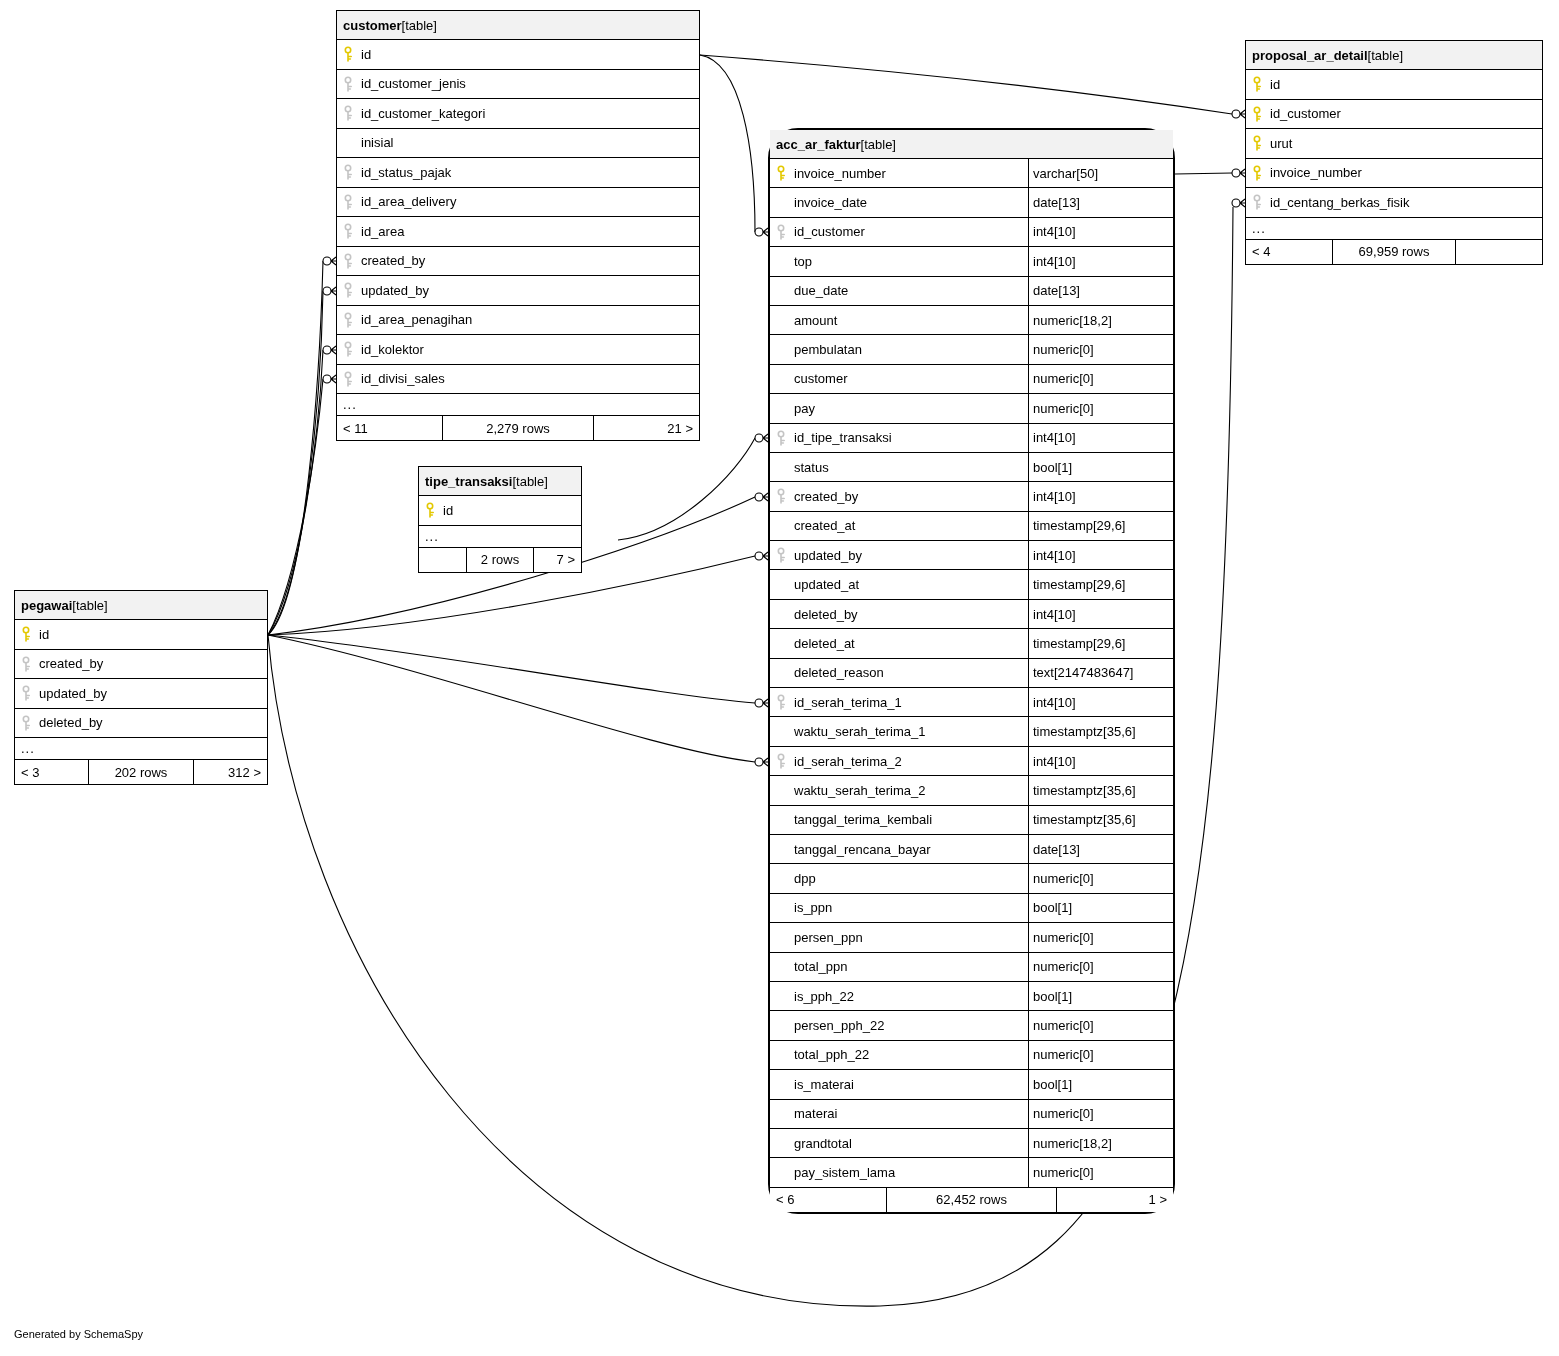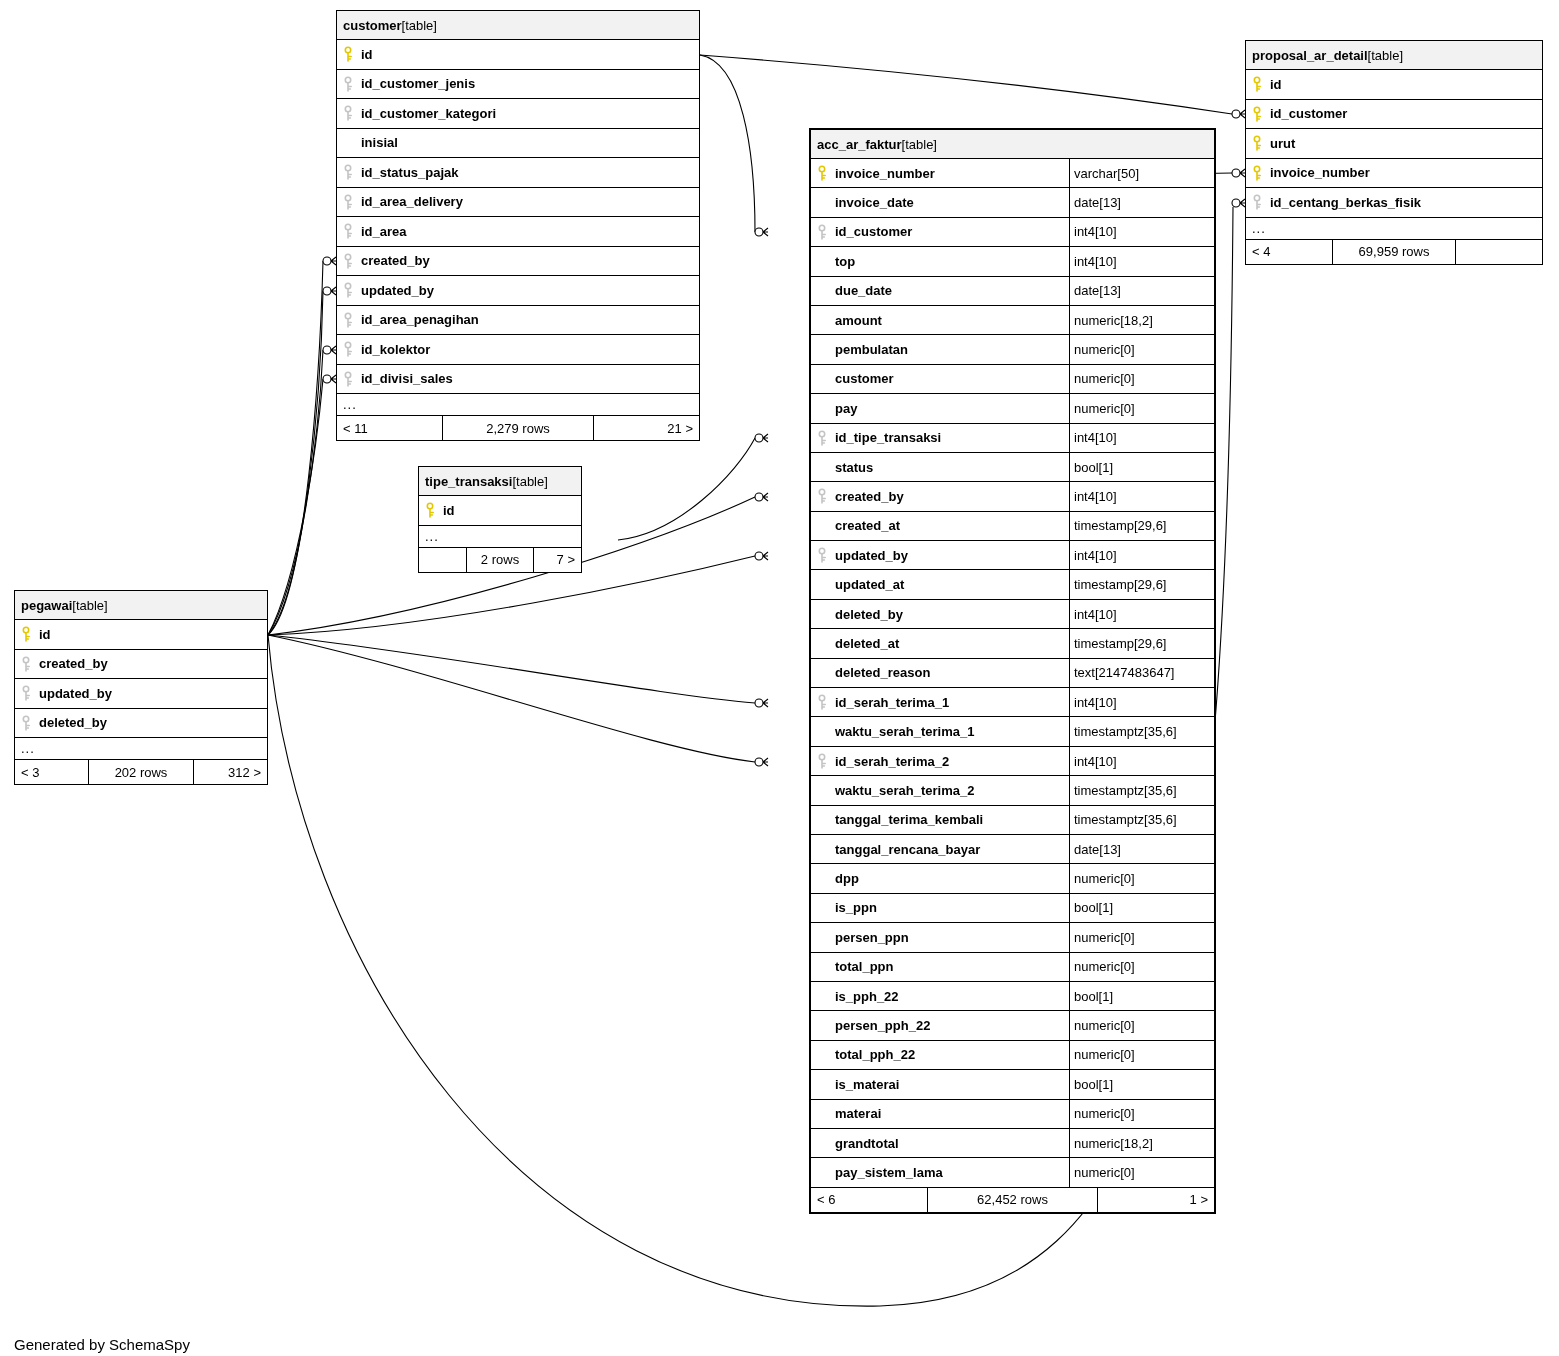--- a/index.html
+++ b/index.html
@@ -46,21 +46,21 @@
   .crow.ellipsis { height: 22px; }
   .cell-ellipsis { padding-left: 6px; letter-spacing: 1px; }
 
   .keycell { flex: 0 0 22px; display: flex; justify-content: center; align-items: center; }
   .key { display: block; }
   .key circle { fill: none; stroke-width: 1.6; }
   .key path { fill: none; stroke-width: 1.6; stroke-linecap: round; }
   .key.pk circle, .key.pk path { stroke: #e3c800; }
   .key.fk circle, .key.fk path { stroke: #c4c4c4; }
 
-  .cname { flex: 1 1 auto; padding-left: 2px; white-space: nowrap; overflow: hidden; font-weight: bold; }
+  .cname { flex: 1 1 auto; padding-left: 2px; white-space: nowrap; overflow: hidden; }
   .ctype {
     flex: 0 0 145px; align-self: stretch;
     display: flex; align-items: center;
     border-left: 1px solid #000;
     padding-left: 4px;
     white-space: nowrap; overflow: hidden;
   }
 
   .tfoot { display: flex; height: 24px; background: #fff; }
   .tfoot span {
@@ -69,21 +69,21 @@
     padding: 0 6px;
     overflow: hidden; white-space: nowrap;
   }
   .tfoot span:first-child { border-left: 0; }
   .fl { flex: 0.9 1 0; justify-content: flex-start; }
   .fc { flex: 1.35 1 0; justify-content: center; }
   .fr { flex: 0.9 1 0; justify-content: flex-end; }
 
   #credit {
     position: absolute; left: 14px; top: 1328px;
-    font-size: 15px; z-index: 2; margin-top: 8px;
+    font-size: 11px; z-index: 2;
   }
 </style>
 </head>
 <body>
 
 <div id="canvas">
 
   <svg id="rels" width="1559" height="1356">
       <path d="M700 55 C742 62 755 150 755 232"></path>
       <path d="M763 232 L768 228 M763 232 L768 232 M763 232 L768 236"></path>
@@ -239,21 +239,21 @@
           <span class="cell-ellipsis">...</span>
         </div>
       </div>
     <div class="tfoot">
       <span class="fl">&lt; 11</span>
       <span class="fc">2,279 rows</span>
       <span class="fr">21 &gt;</span>
     </div>
   </div>
 
-  <div class="table thick" style="left:809px; top:128px; width:407px;">
+  <div class="table thick" style="left:768px; top:128px; width:407px;border-radius:30px;">
     <div class="thead">
       <span class="ttitle">acc_ar_faktur</span>
       <span class="ttag">[table]</span>
     </div>
     <div class="tbody">
         <div class="crow">
           <span class="keycell">
             <svg width="12" height="16" viewBox="0 0 12 16" class="key pk">
               <circle cx="6" cy="4" r="2.7"></circle>
               <path d="M6 6.7 L6 15 M6 10.5 L9.2 10.5 M6 13 L8.4 13"></path>

